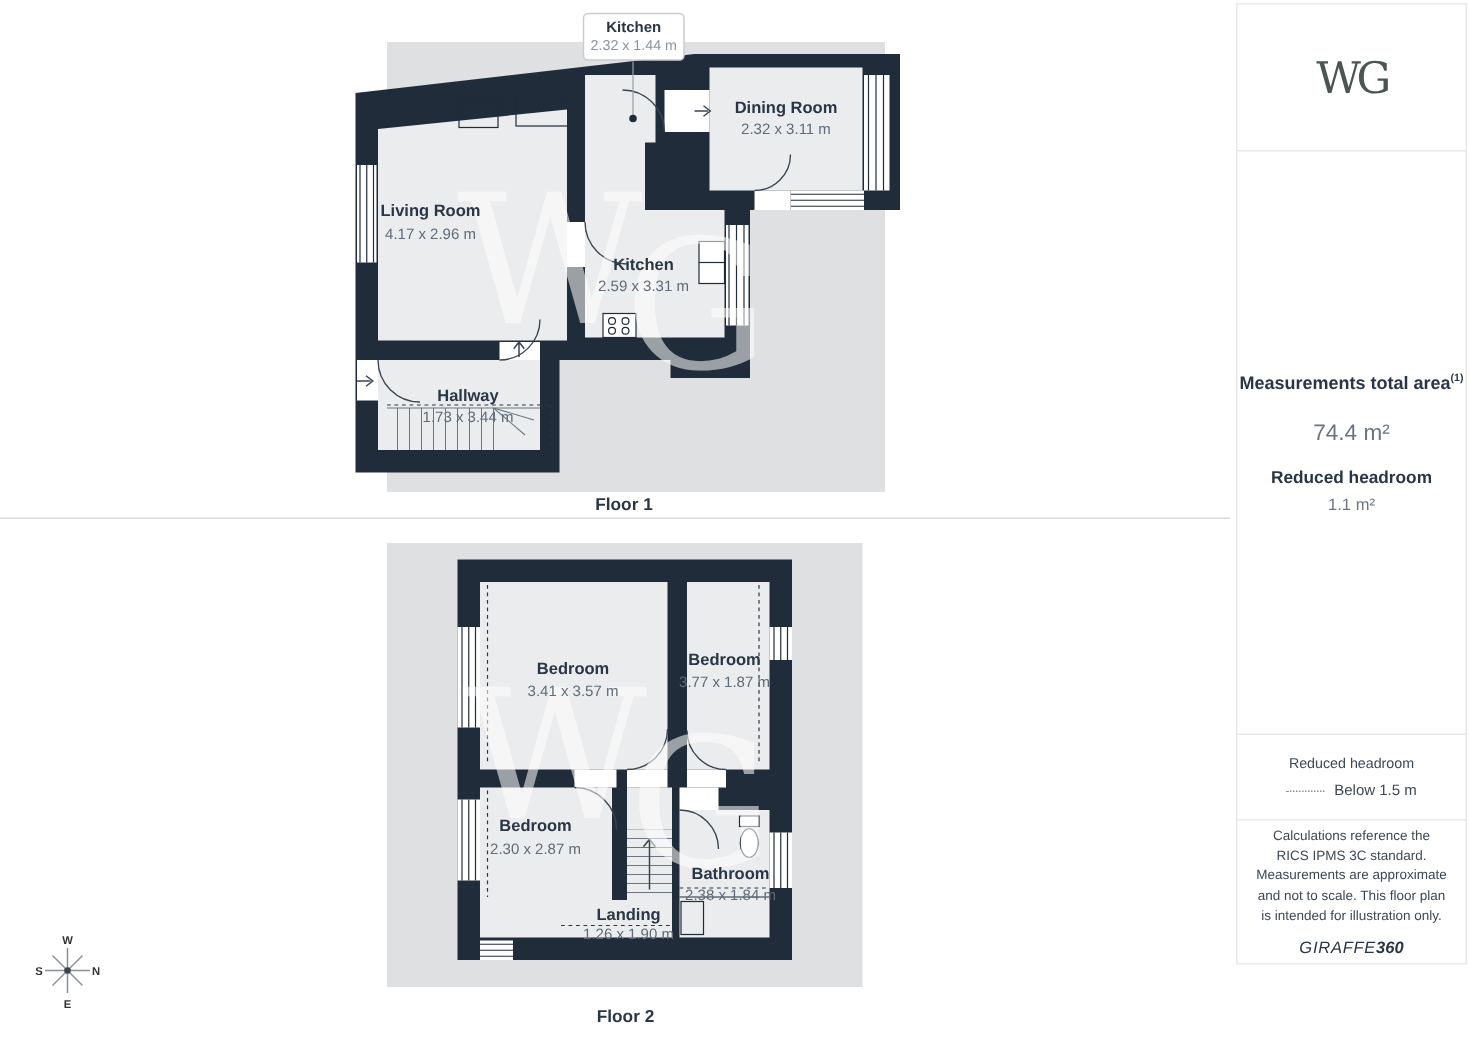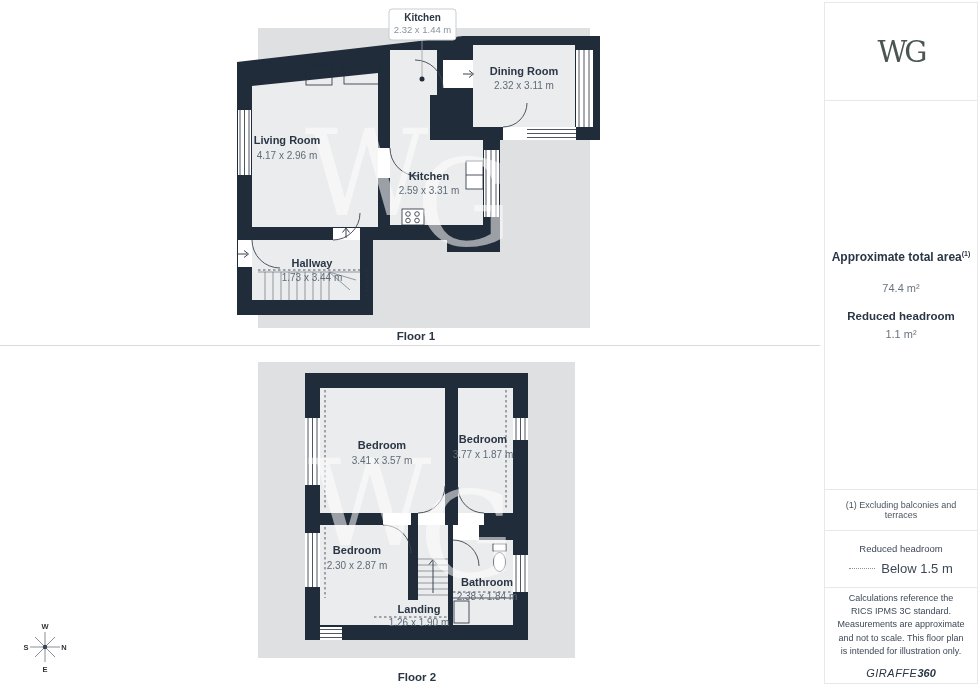--- a/index.html
+++ b/index.html
@@ -27,26 +27,26 @@
   
   .sidebar{position:absolute;left:824px;top:2px;width:154px;background:#fff;}
   .sb-box{border:1px solid #e8e8e8;border-top:none;box-sizing:border-box;
           display:flex;flex-direction:column;align-items:center;justify-content:center;
           text-align:center;}
   .sb-box:first-child{border-top:1px solid #e8e8e8;}
   .sb-logo{height:99px;font-family:"DejaVu Serif",serif;font-size:29px;color:#4b5551;letter-spacing:-3px;}
   .sb-area{height:389px;}
   .area-label{font-size:12px;font-weight:bold;color:#2a3645;}
   .area-label sup{font-size:7px;}
-  .area-value{font-size:11px;color:#6a7480;margin-top:18px;}
+  .area-value{font-size:15px;color:#6a7480;margin-top:18px;}
   .rh-label{font-size:11.5px;font-weight:bold;color:#2a3645;margin-top:16px;}
   .rh-value{font-size:11px;color:#6a7480;margin-top:6px;}
   .sb-footnote{height:41px;font-size:9px;color:#4a5560;padding:0 8px;}
   .sb-legend{height:57px;font-size:9.5px;color:#3d4856;}
-  .legend-row{margin-top:7px;display:flex;align-items:center;gap:6px;font-size:13px;color:#3d4856;}
+  .legend-row{margin-top:7px;display:flex;align-items:center;gap:6px;font-size:10px;color:#3d4856;}
   .dotted{display:inline-block;width:26px;border-top:1.5px dotted #8a9098;height:0;}
   .sb-disclaimer{height:96px;padding:0 12px;}
   .sb-disclaimer p{font-size:9px;color:#3d4856;line-height:1.45;margin:0;}
   .brand{margin-top:9px;font-size:11px;color:#2a3645;letter-spacing:.5px;font-style:italic;}
   .brand b{font-weight:bold;letter-spacing:0;}
 </style>
 </head>
 <body>
 
 <div class="stage">
@@ -266,27 +266,24 @@
       <text x="26" y="650" text-anchor="middle" font-size="7.5" font-weight="bold" fill="#333">S</text>
     </g>
   </svg>
 
   
   <div class="sidebar">
     <div class="sb-box sb-logo">
       <span>WG</span>
     </div>
     <div class="sb-box sb-area">
-      <div class="area-label"><span>Approximate total area</span><sup>(1)</sup></div>
+      <div class="area-label"><span>Measurements total area</span><sup>(1)</sup></div>
       <div class="area-value">74.4 m²</div>
       <div class="rh-label">Reduced headroom</div>
       <div class="rh-value">1.1 m²</div>
-    </div>
-    <div class="sb-box sb-footnote">
-      <span>(1) Excluding balconies and terraces</span>
     </div>
     <div class="sb-box sb-legend">
       <div>Reduced headroom</div>
       <div class="legend-row">
         <span class="dotted"></span>
         <span>Below 1.5 m</span>
       </div>
     </div>
     <div class="sb-box sb-disclaimer">
       <p>Calculations reference the RICS IPMS 3C standard. Measurements are approximate and not to scale. This floor plan is intended for illustration only.</p>

